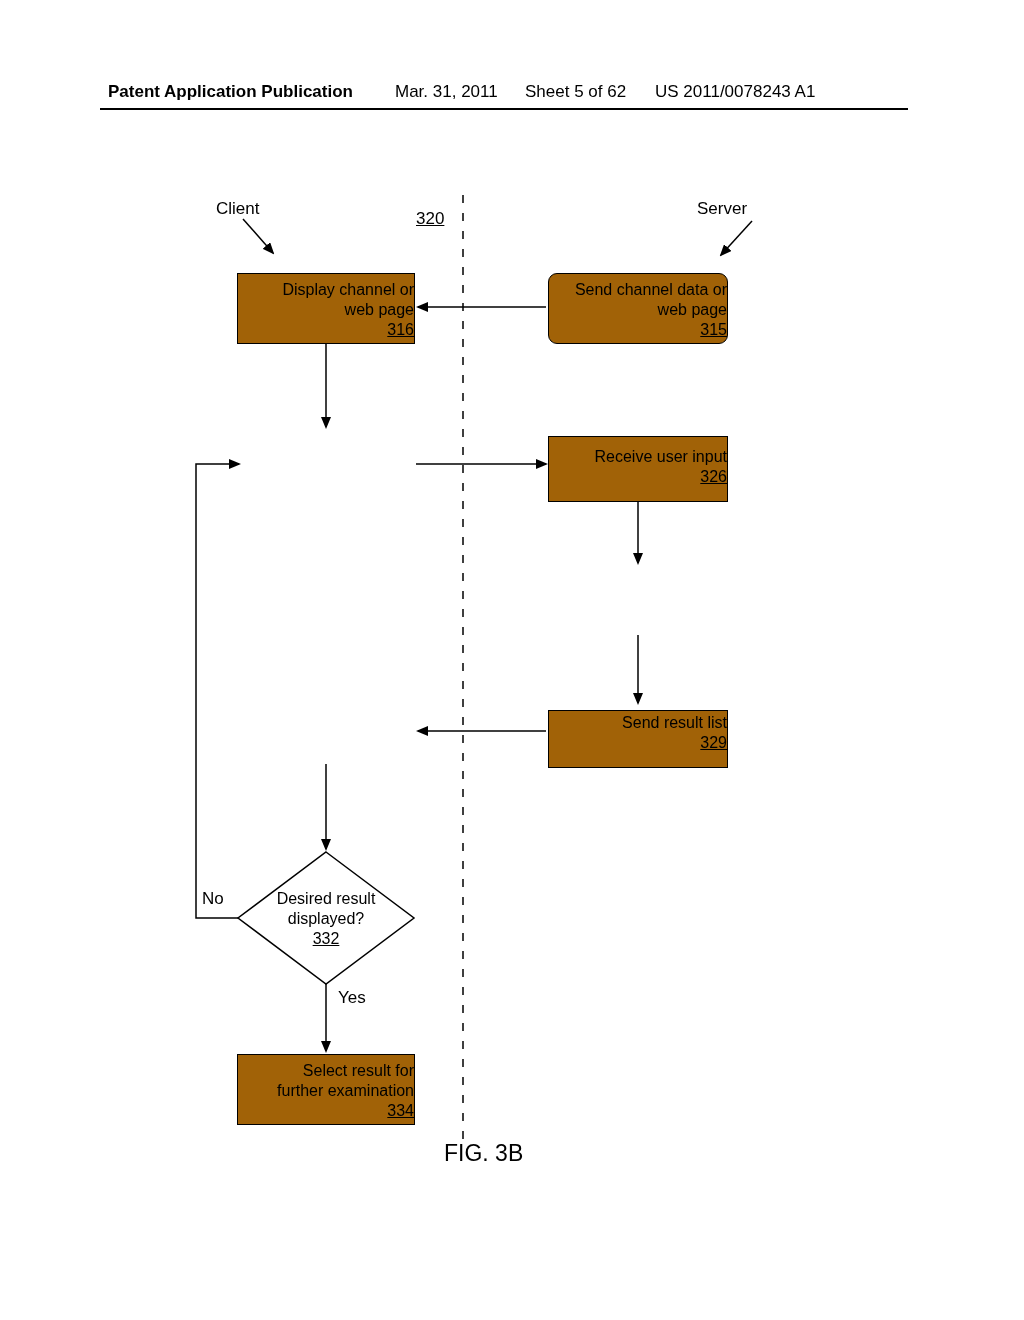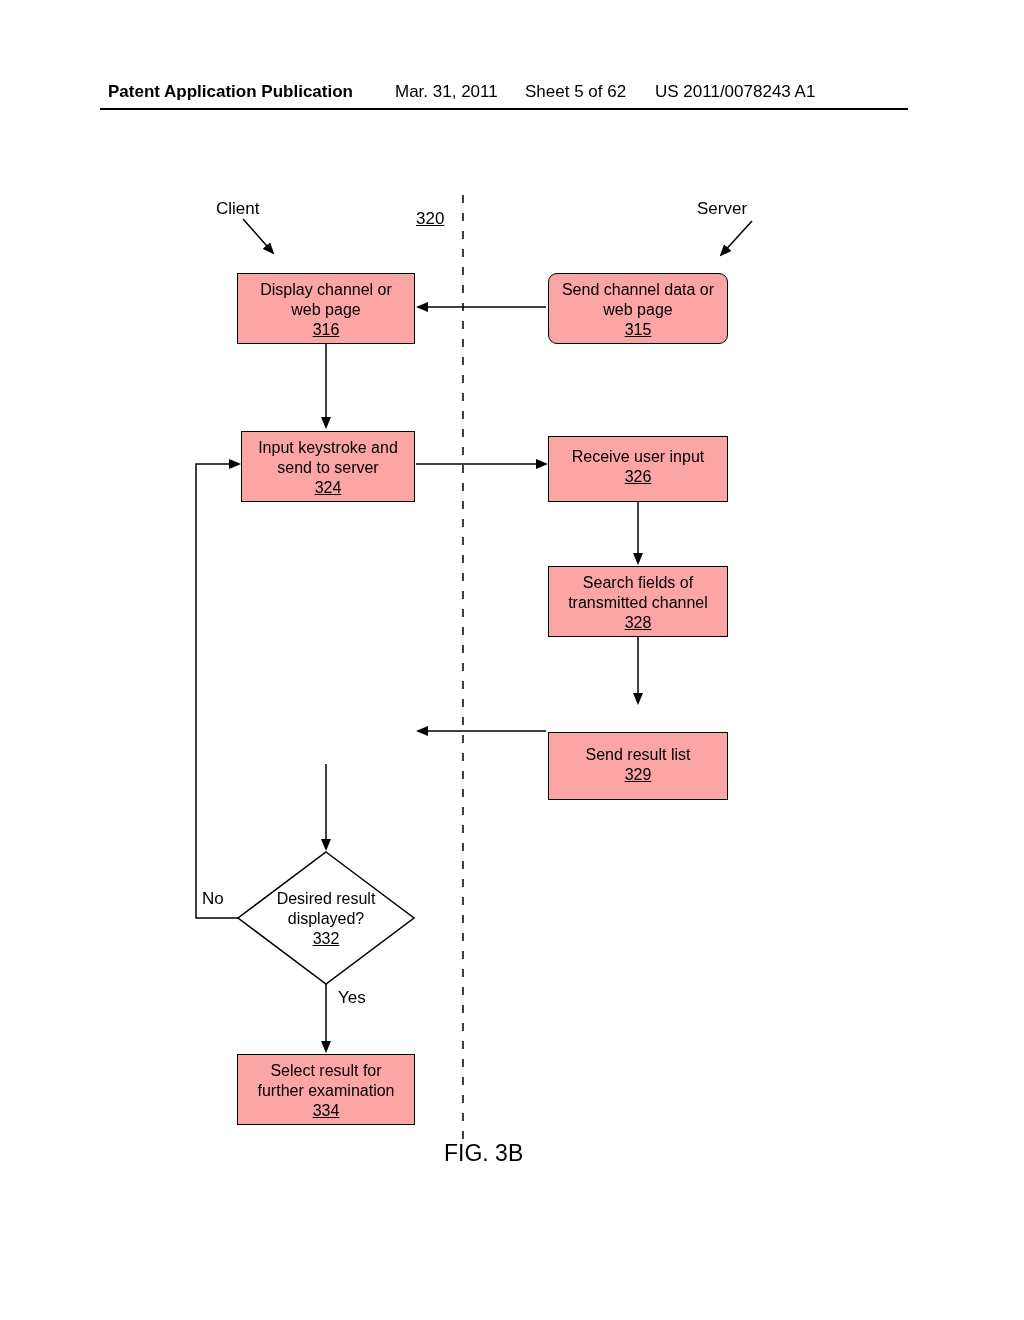--- a/index.html
+++ b/index.html
@@ -47,22 +47,22 @@
   .canvas {
     position: absolute;
     left: 0;
     top: 0;
     width: 1024px;
     height: 1320px;
   }
   .box {
     position: absolute;
     border: 1.5px solid #000;
-    background: #fca5a5;
-    text-align: center;
+    background: #a16207;
+    text-align: right;
     font-size: 16px;
     line-height: 1.25;
     padding-top: 6px;
   }
   .box .ref {
     text-decoration: underline;
   }
   .label {
     position: absolute;
     font-size: 17px;
@@ -146,39 +146,29 @@
     <div>web page</div>
     <div class="ref">316</div>
   </div>
 
   <div class="box" style="left:548px; top:273px; width:178px; height:63px;border-radius:9px;">
     <div>Send channel data or</div>
     <div>web page</div>
     <div class="ref">315</div>
   </div>
 
-  <div class="box" style="left:241px; top:431px; width:172px; height:63px;">
-    <div>Input keystroke and</div>
-    <div>send to server</div>
-    <div class="ref">324</div>
-  </div>
 
   <div class="box" style="left:548px; top:436px; width:178px; height:54px; padding-top:10px;">
     <div>Receive user input</div>
     <div class="ref">326</div>
   </div>
 
-  <div class="box" style="left:548px; top:566px; width:178px; height:63px;">
-    <div>Search fields of</div>
-    <div>transmitted channel</div>
-    <div class="ref">328</div>
-  </div>
 
 
-  <div class="box" style="left:548px; top:732px; width:178px; height:54px; padding-top:12px;">
+  <div class="box" style="left:548px; top:710px; width:178px; height:54px; padding-top:2px;">
     <div>Send result list</div>
     <div class="ref">329</div>
   </div>
 
   <div class="diamond-text" style="left:266px; top:889px; width:120px;">
     <div>Desired result</div>
     <div>displayed?</div>
     <div class="ref">332</div>
   </div>
 

